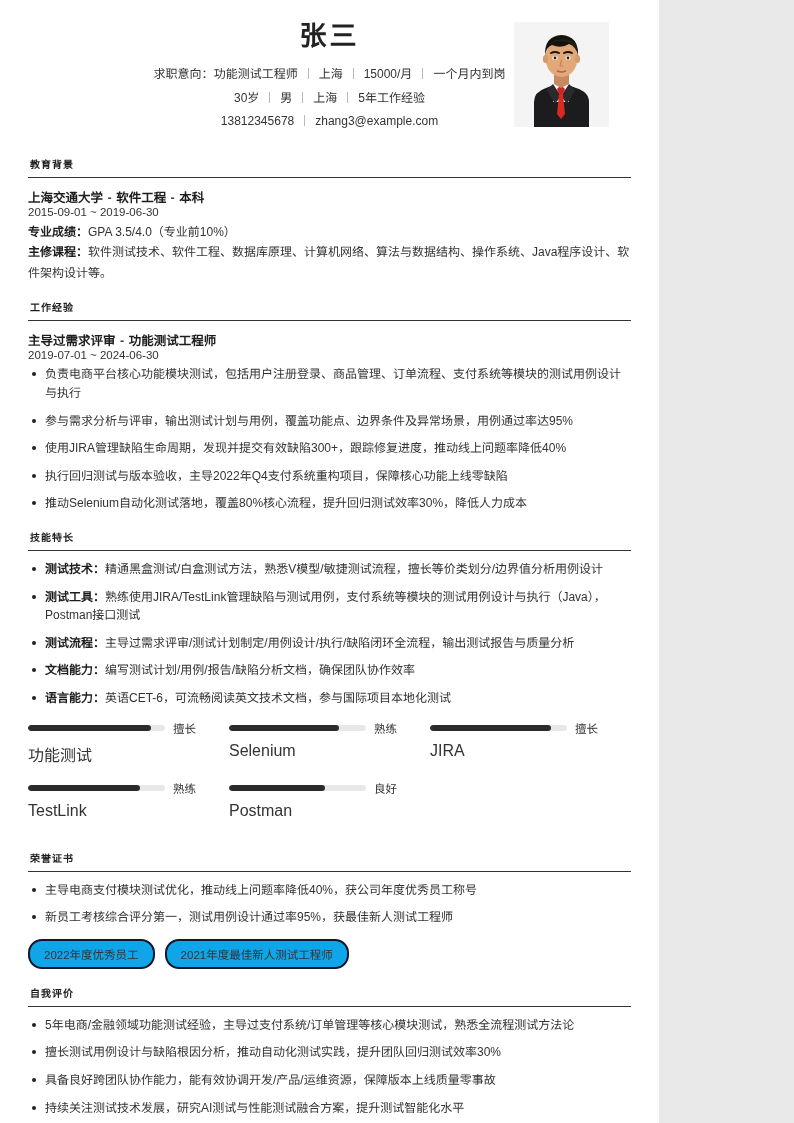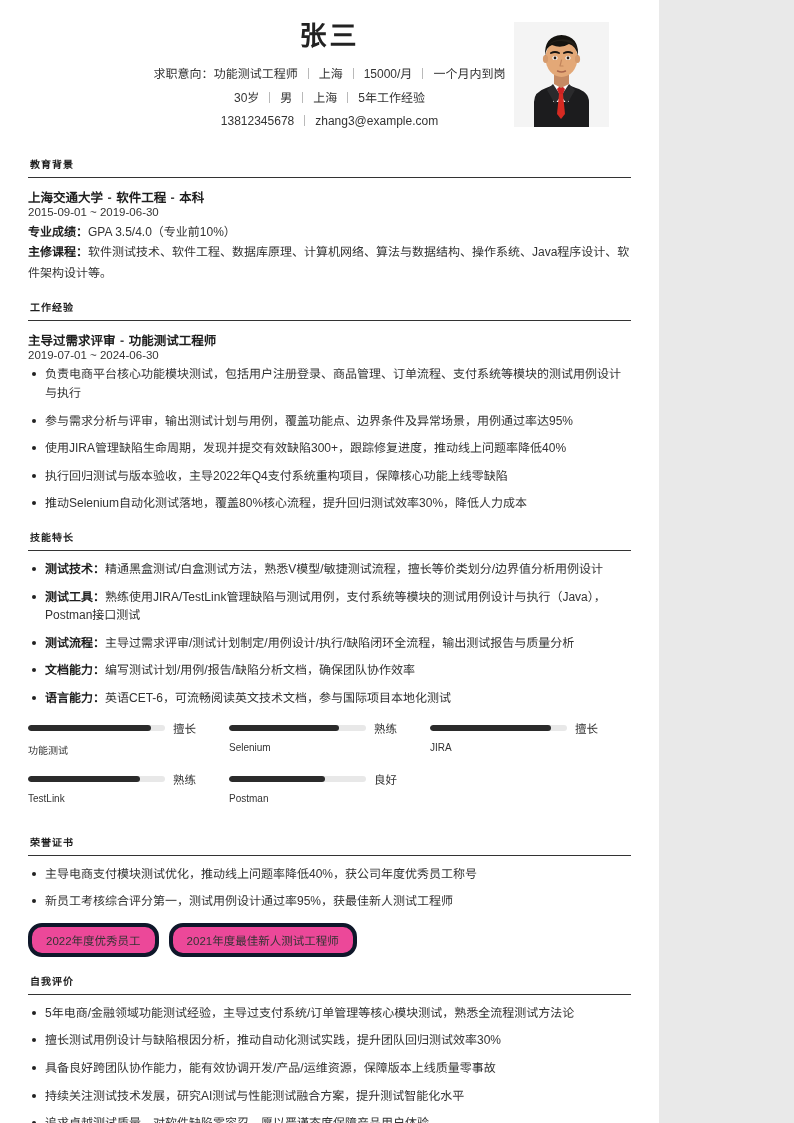--- a/index.html
+++ b/index.html
@@ -159,39 +159,39 @@
     background: #2b2b2b;
     border-radius: 3px;
   }
   .bar-level {
     font-size: 11.5px;
     color: #333333;
     white-space: nowrap;
     min-width: 26px;
   }
   .bar-name {
-    font-size: 10px;
+    font-size: 16px;
     color: #333333;
     margin-top: 6px;
   }
 
   
   .tags {
     display: flex;
     flex-wrap: wrap;
     gap: 10px;
     margin-top: 12px;
   }
   .tag {
-    border: 4px solid #0f172a;
+    border: 2px solid #0f172a;
     border-radius: 14px;
     padding: 5px 14px;
     font-size: 11.5px;
     color: #333333;
-    background: #ec4899;
+    background: #0ea5e9;
     white-space: nowrap;
   }
 </style>
 </head>
 <body>
 
 <div class="page">
 
   <div class="header">
     <div class="header-center">

